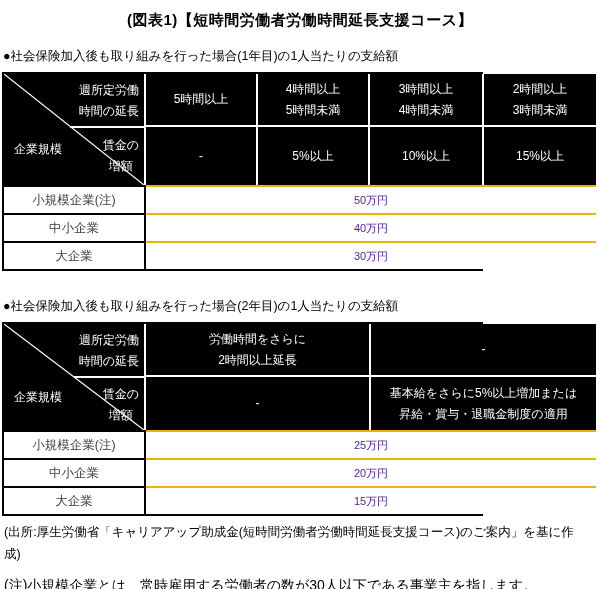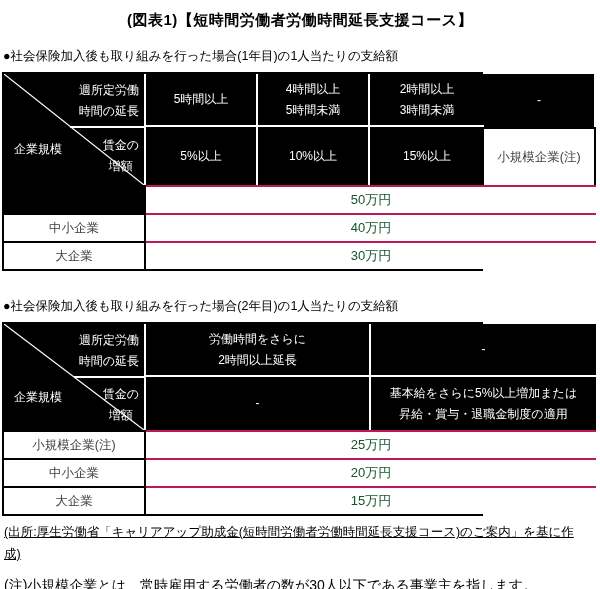--- a/index.html
+++ b/index.html
@@ -72,33 +72,32 @@
 
   
   .lbl {
     background: #ffffff; color: #404040;
     display: flex; align-items: center; justify-content: center;
     border-right: 2px solid #000000;
     border-top: 2px solid #000000;
     font-size: 12.5px;
   }
   .val {
-    background: #ffffff; color: #14532d;
+    background: #ffffff; color: #4c1d95;
     display: flex; align-items: center; justify-content: center;
-    border-top: 2px solid #be185d;
-    font-size: 13px;
+    border-top: 2px solid #eab308;
+    font-size: 11px;
   }
   .t1 .val { grid-column: 2 / 6; }
   .t2 .val { grid-column: 2 / 4; }
 
   .source-note {
     margin: 5px 16px 0 4px;
     font-size: 12.5px;
     line-height: 22px;
-    text-decoration: underline;
   }
   .footnote {
     margin: 9px 4px 0 4px;
     font-size: 14px;
     line-height: 22px;
   }
 </style>
 </head>
 <body>
 
@@ -115,20 +114,22 @@
     <div class="col-axis">週所定労働
 時間の延長</div>
     <div class="row2-axis">賃金の
 増額</div>
     <div class="row-axis">企業規模</div>
   </div>
 
   <div class="hc bb br">5時間以上</div>
   <div class="hc bb br">4時間以上
 5時間未満</div>
+  <div class="hc bb br">3時間以上
+4時間未満</div>
   <div class="hc bb">2時間以上
 3時間未満</div>
 
   <div class="hc br">-</div>
   <div class="hc br">5%以上</div>
   <div class="hc br">10%以上</div>
   <div class="hc">15%以上</div>
 
   <div class="lbl">小規模企業(注)</div>
   <div class="val">50万円</div>

